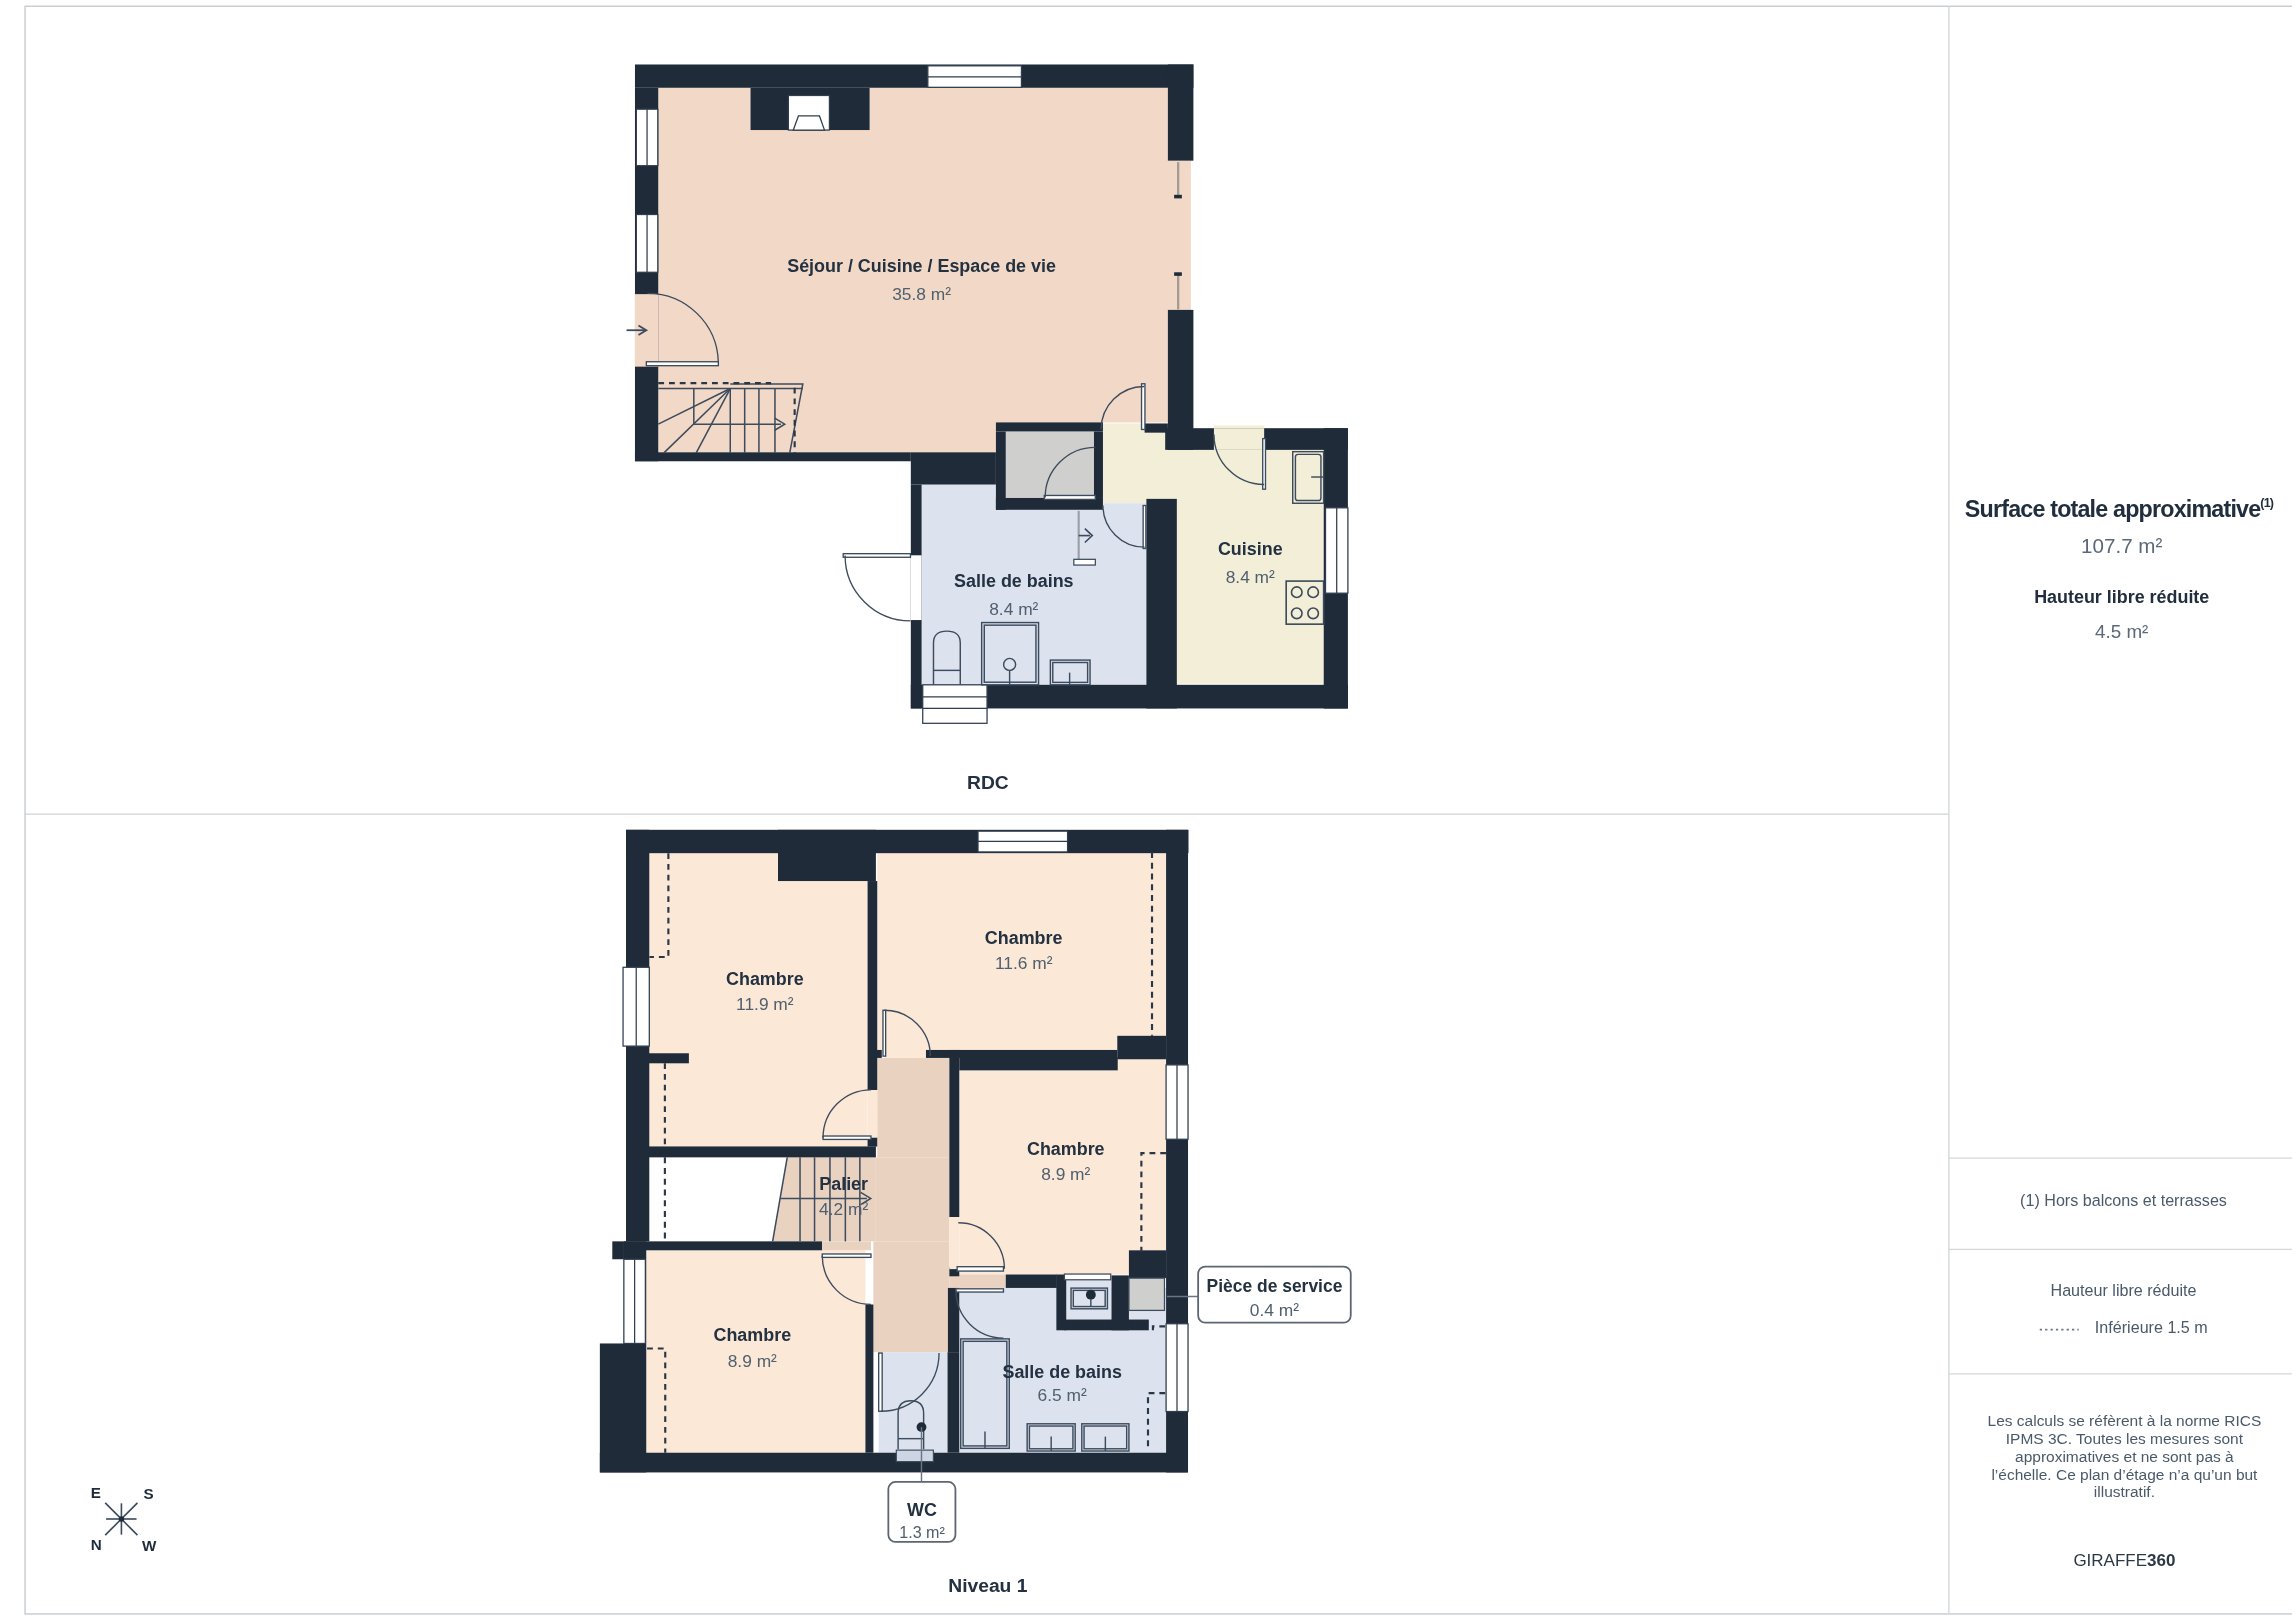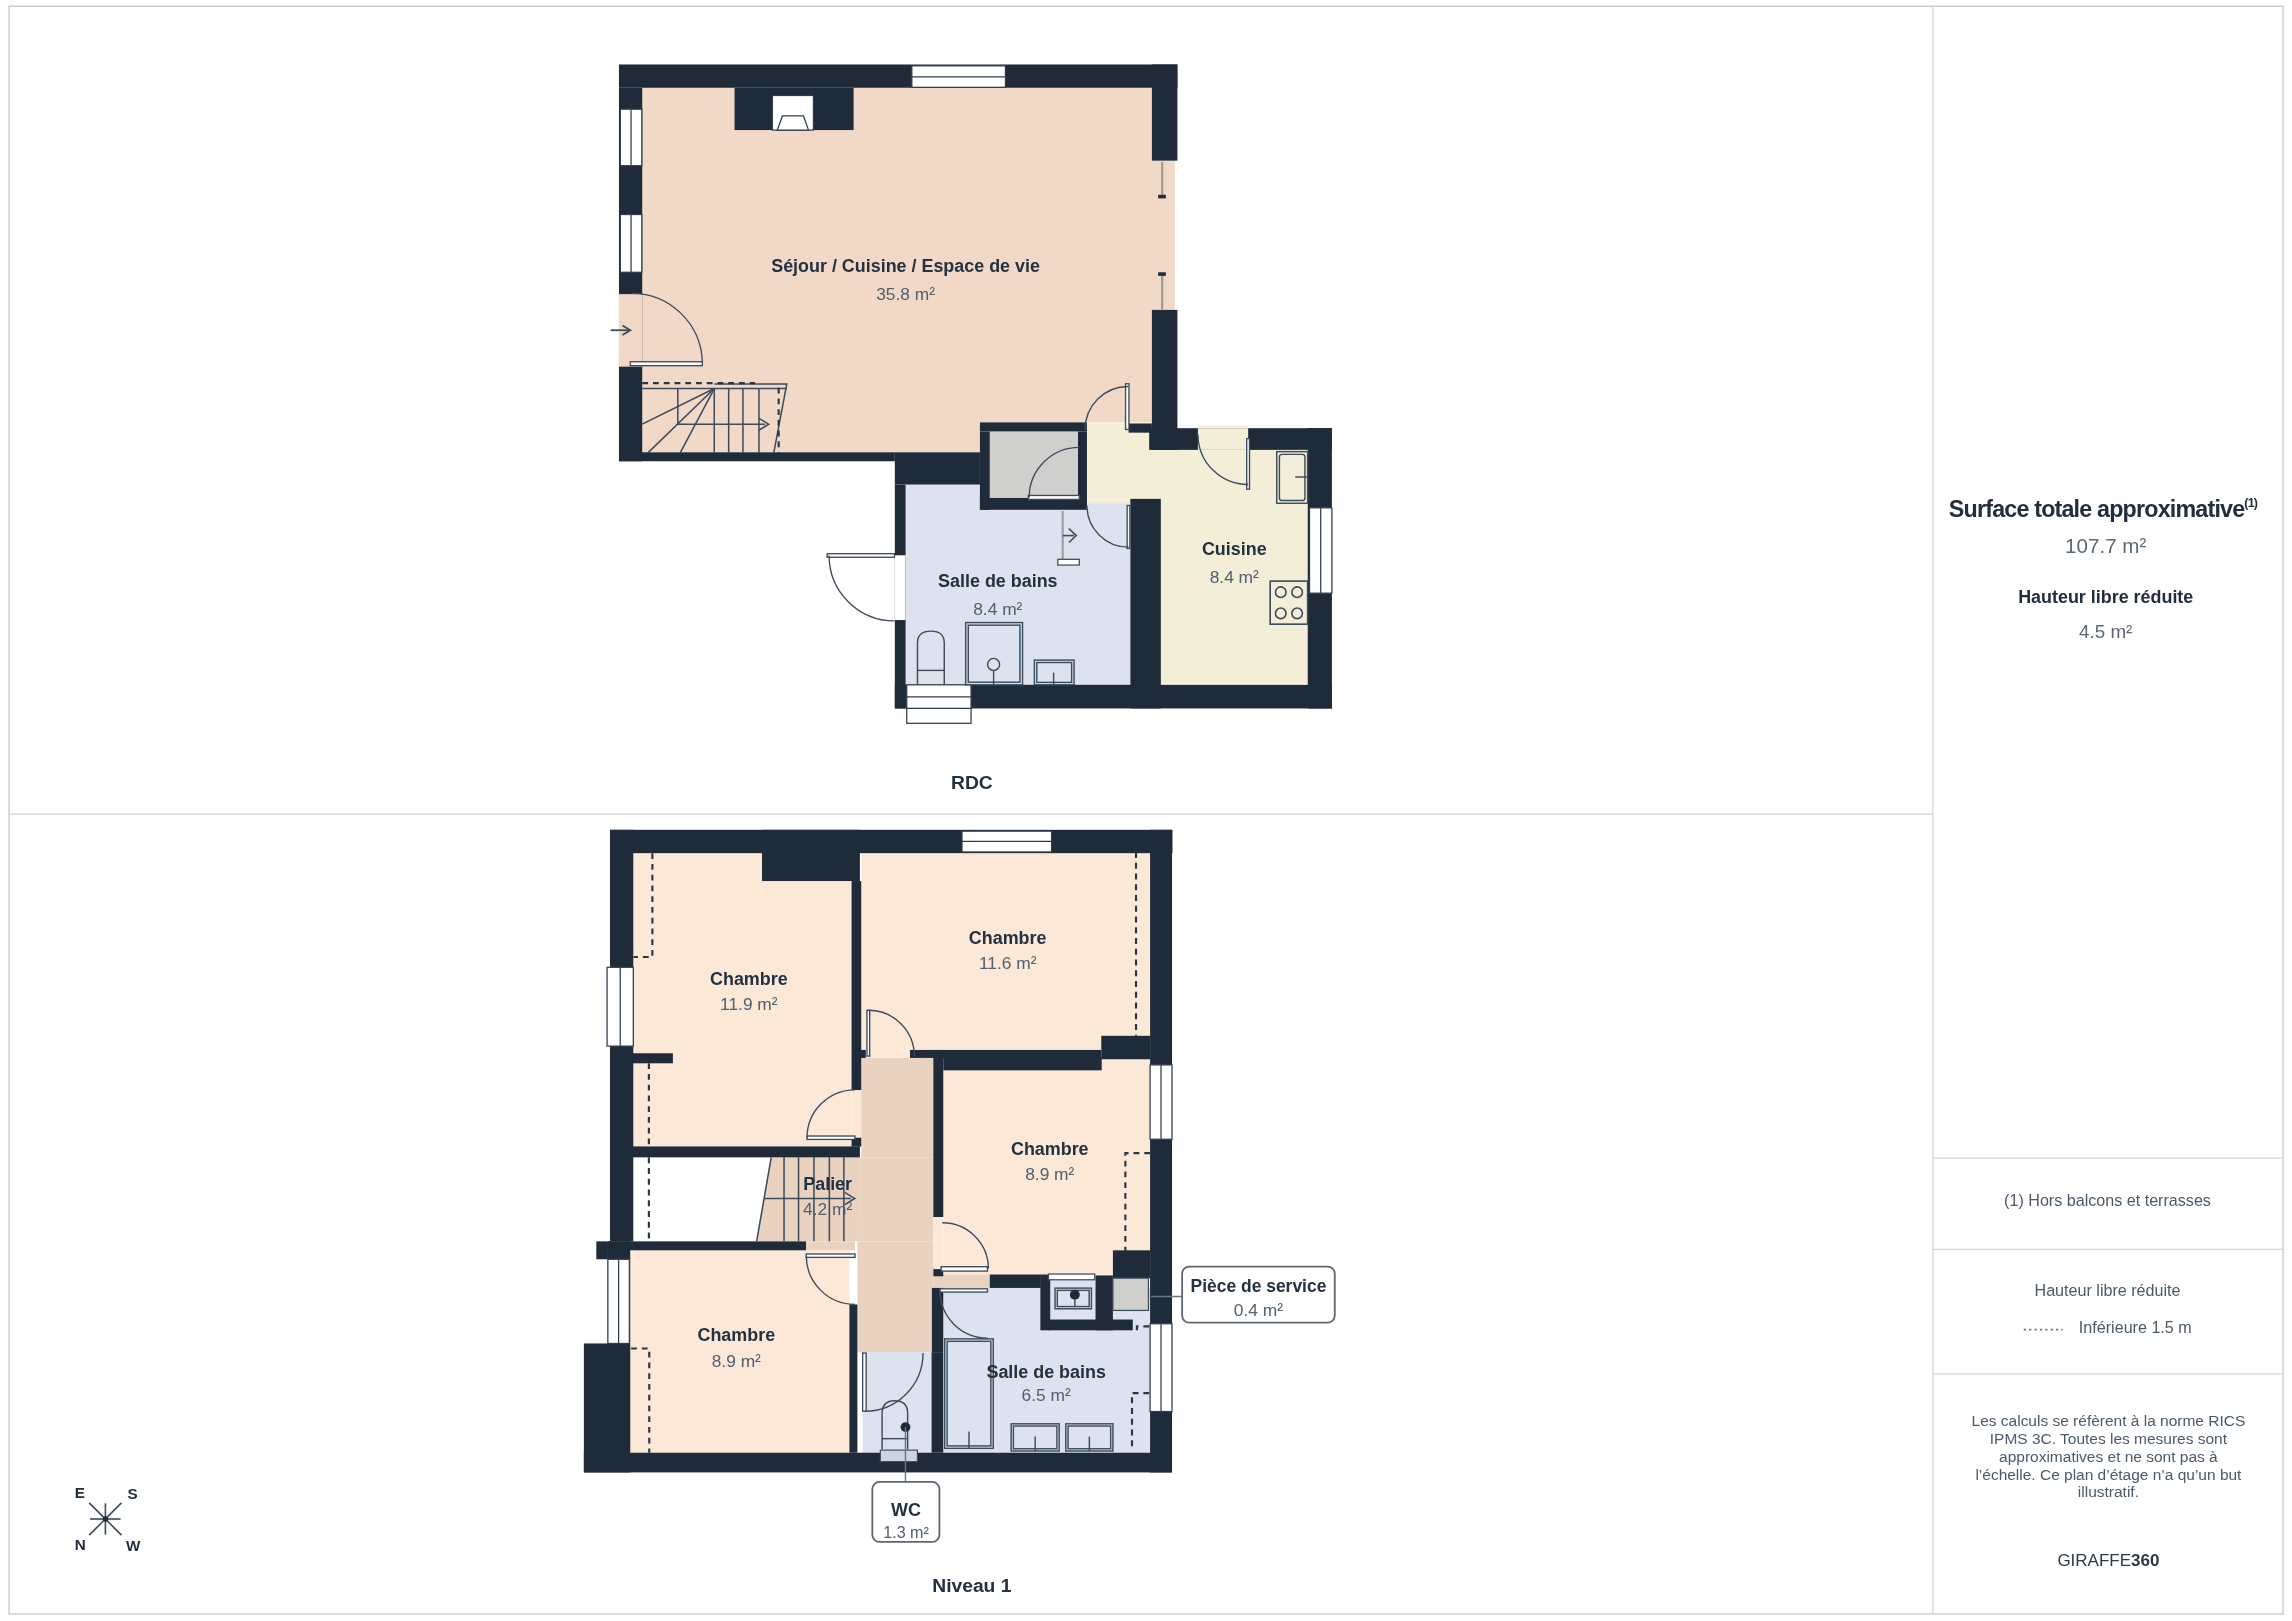--- a/index.html
+++ b/index.html
@@ -1,16 +1,16 @@
 <!DOCTYPE html>
 <html style="font-size:14.3px"><head>
 <meta charset="utf-8">
 <style>
   html,body{margin:0;padding:0;background:#ffffff;}
-  #page{width:2100px;height:1622px;position:relative;background:#fff;}
+  #page{width:2100px;height:1622px;position:relative;background:#fff;margin-left:16px;}
   svg{display:block;}
   text{font-family:"Liberation Sans",sans-serif;}
 </style>
 </head>
 <body>
 <div id="page">
 <svg width="2293" height="1622" viewBox="0 0 2560 1811" xmlns="http://www.w3.org/2000/svg">
 <defs></defs>
 
 <rect x="0" y="0" width="2560" height="1811" fill="#ffffff"></rect>

